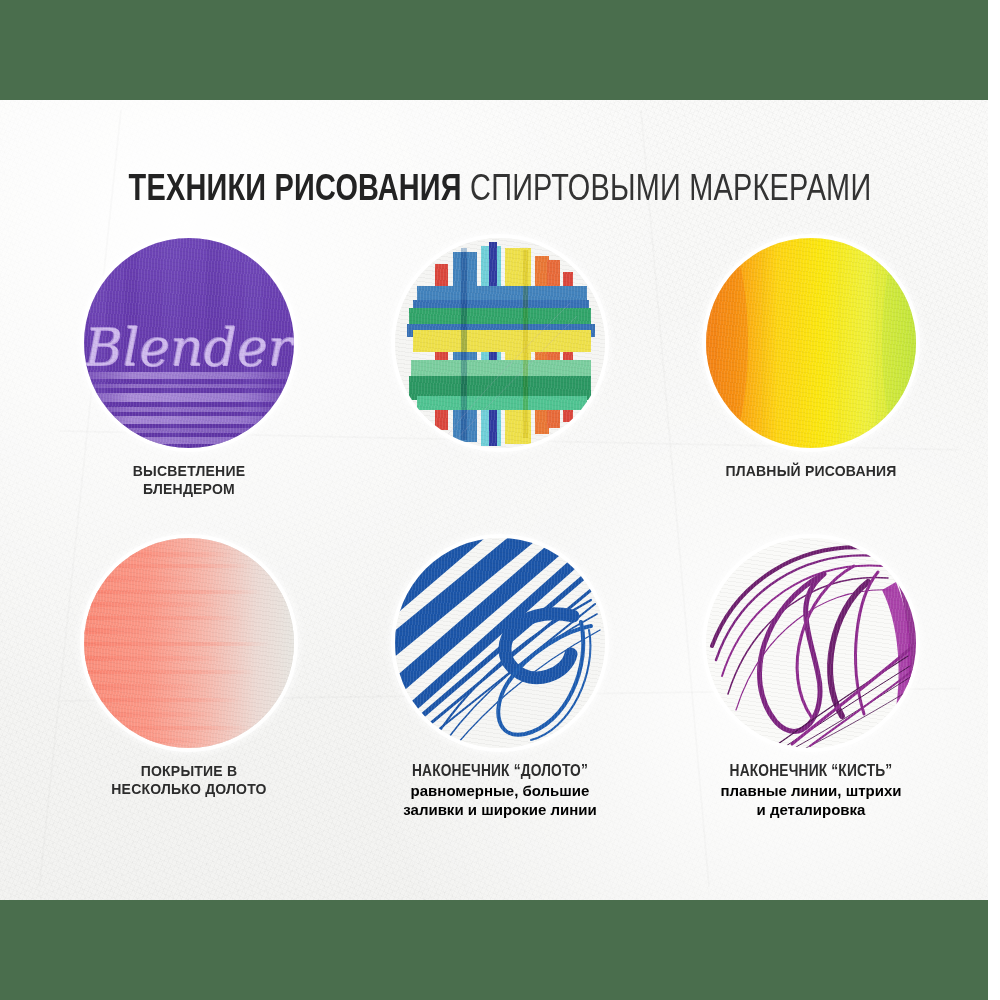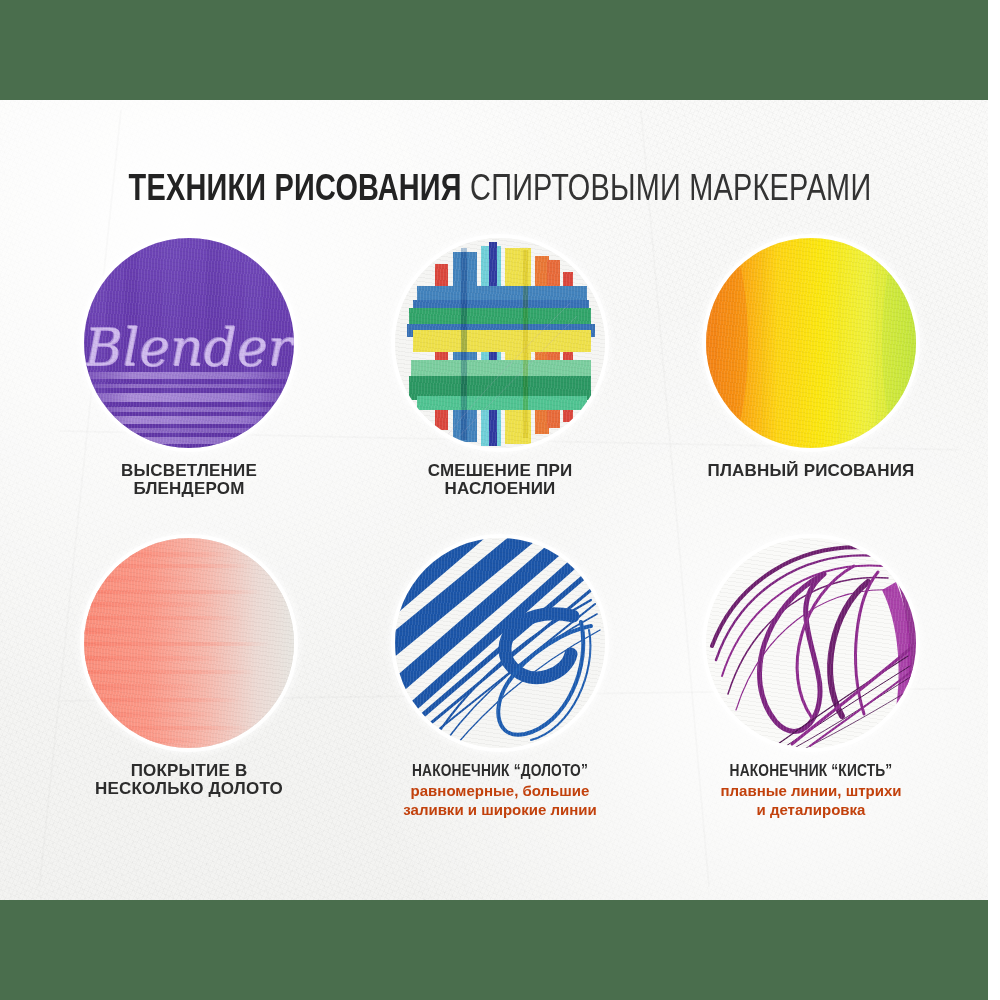--- a/index.html
+++ b/index.html
@@ -105,34 +105,34 @@
     pointer-events: none;
   }
 
   .caption {
     margin-top: 14px;
     text-align: center;
     color: #2c2c2c;
   }
   .cap-head {
     font-weight: 700;
-    font-size: 17px;
+    font-size: 14px;
     line-height: 18px;
     letter-spacing: 0.2px;
     white-space: pre-line;
   }
   .cap-head.condensed {
     transform: scaleX(0.86);
     font-size: 16px;
   }
   .cap-sub {
     font-weight: 700;
     font-size: 15px;
     line-height: 19px;
-    color: #c2410c;
+    color: #000000;
     white-space: pre-line;
     margin-top: 1px;
   }
 </style>
 </head>
 <body>
 
 <div id="poster">
 
   <div class="paper"></div>
@@ -227,25 +227,20 @@
             <rect x="66" y="10" width="6" height="192" fill="#1a5fa8"></rect>
             <rect x="128" y="12" width="5" height="188" fill="#d8c820"></rect>
           </g>
           <g opacity="0.22" stroke="#b9a2c6" fill="none" stroke-width="1">
             <path d="M50 200 C 90 150, 130 110, 175 65"></path>
             <path d="M58 205 C 100 160, 140 120, 182 78"></path>
           </g>
         </svg>
         <div class="grain"></div>
       </div>
-    </div>
-    <div class="caption">
-      <div class="cap-head">СМЕШЕНИЕ ПРИ
-НАСЛОЕНИИ</div>
-      <div class="cap-sub"></div>
     </div>
   </div>
 
   <div class="card card-r0 card-c2">
     <div class="swatch-wrap">
       <div class="swatch">
         <svg viewBox="0 0 210 210" width="210" height="210">
           <defs>
             <linearGradient id="g-warm" x1="0" y1="0" x2="1" y2="0">
               <stop offset="0%" stop-color="#f5871a"></stop>

